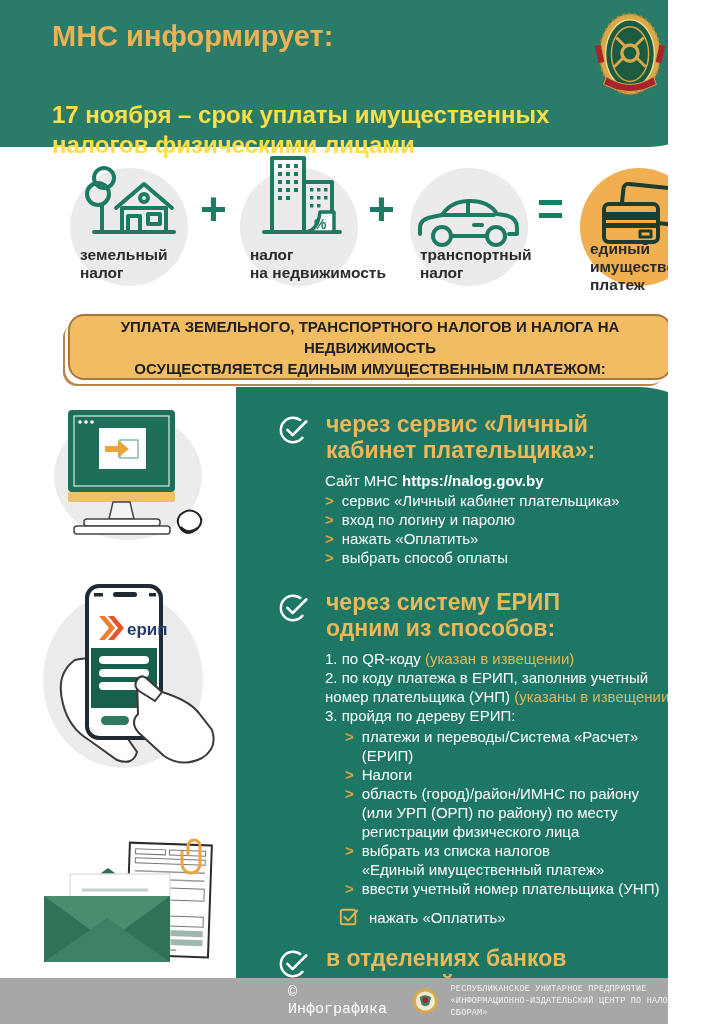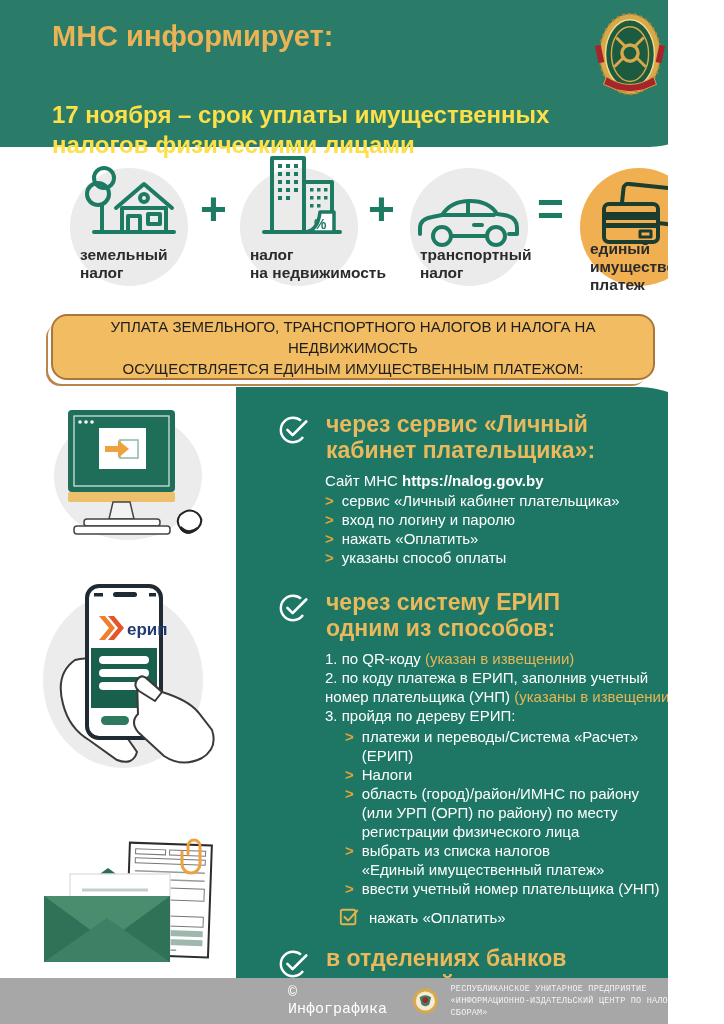--- a/index.html
+++ b/index.html
@@ -17,23 +17,23 @@
 
   
   .eq-item{position:absolute;top:168px;width:118px;height:150px;}
   .eq-circle{position:absolute;left:0;top:0;width:118px;height:118px;border-radius:50%;background:#ebebeb;}
   .eq-circle.orange{background:#f0b052;}
   .eq-icon{position:absolute;}
   .eq-label{position:absolute;left:10px;top:78px;width:150px;font-size:15.5px;font-weight:bold;color:#2b2b2b;line-height:18px;}
   .eq-op{position:absolute;top:186px;font-size:46px;font-weight:bold;color:#1d7a63;line-height:46px;}
 
   
-  .banner{position:absolute;left:51px;top:314px;width:600px;height:62px;background:#f2bd62;border:2px solid #aa763c;border-radius:16px;
+  .banner{position:absolute;left:68px;top:314px;width:600px;height:62px;background:#f2bd62;border:2px solid #aa763c;border-radius:16px;
           display:flex;align-items:center;justify-content:center;text-align:center;
-          font-size:15px;font-weight:normal;color:#1e1e1e;line-height:21px;
+          font-size:15px;font-weight:bold;color:#1e1e1e;line-height:21px;
           box-shadow:-5px 6px 0 -2px #ffffff,-7px 8px 0 -2px #bb8448;}
 
   
   .illus{position:absolute;}
 
   
   .panel{position:absolute;left:236px;top:387px;width:488px;height:591px;background:#1e7765;border-top-right-radius:85px;
          box-sizing:border-box;padding:24px 34px 0 42px;color:#ffffff;}
   .sec-head{display:flex;align-items:flex-start;gap:16px;}
   .check{flex:0 0 auto;margin-top:2px;}
@@ -270,21 +270,21 @@
       <div class="b-item">
           <span class="chev">&gt;</span>
           <span class="preline">вход по логину и паролю</span>
         </div>
       <div class="b-item">
           <span class="chev">&gt;</span>
           <span class="preline">нажать «Оплатить»</span>
         </div>
       <div class="b-item">
           <span class="chev">&gt;</span>
-          <span class="preline">указаны способ оплаты</span>
+          <span class="preline">выбрать способ оплаты</span>
         </div>
     </div>
 
     <div class="sec-head sec2">
       <svg class="check" width="32" height="32" viewBox="0 0 34 34">
         <circle cx="16" cy="18" r="13" fill="none" stroke="#ffffff" stroke-width="2.6" stroke-dasharray="62 20" stroke-dashoffset="-8"></circle>
         <path d="M10 18 l5.5 5.5 L30 9" fill="none" stroke="#ffffff" stroke-width="2.8" stroke-linecap="round" stroke-linejoin="round"></path>
       </svg>
       <div class="sec-title preline">через систему ЕРИП
 одним из способов:</div>

